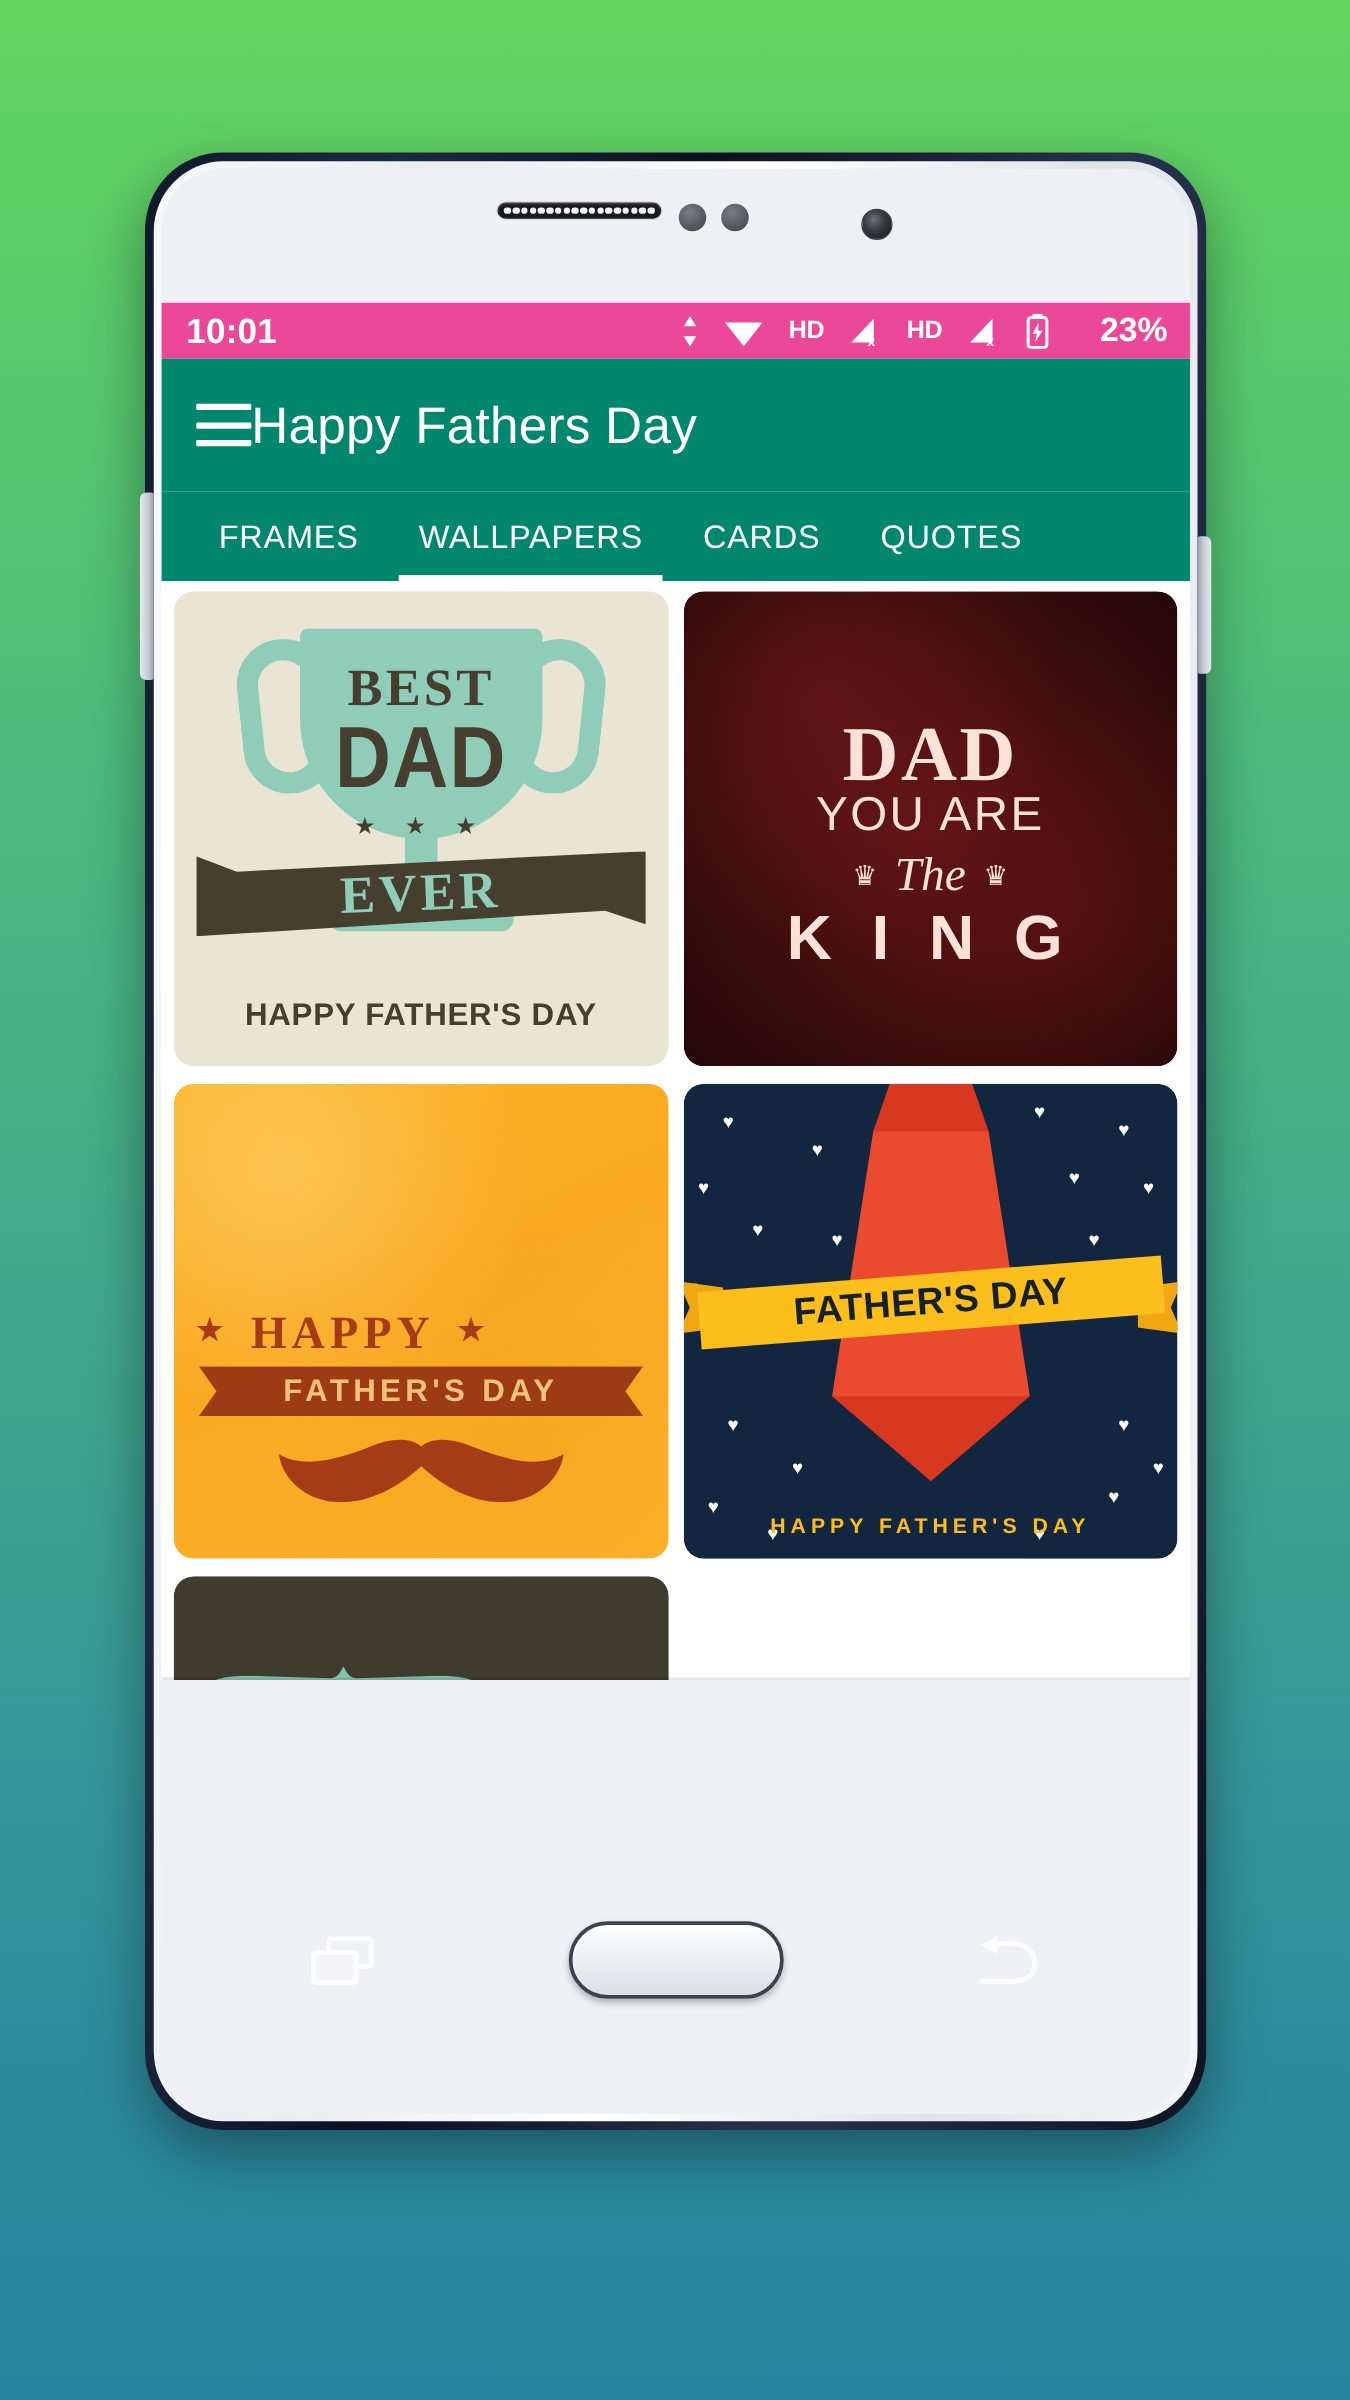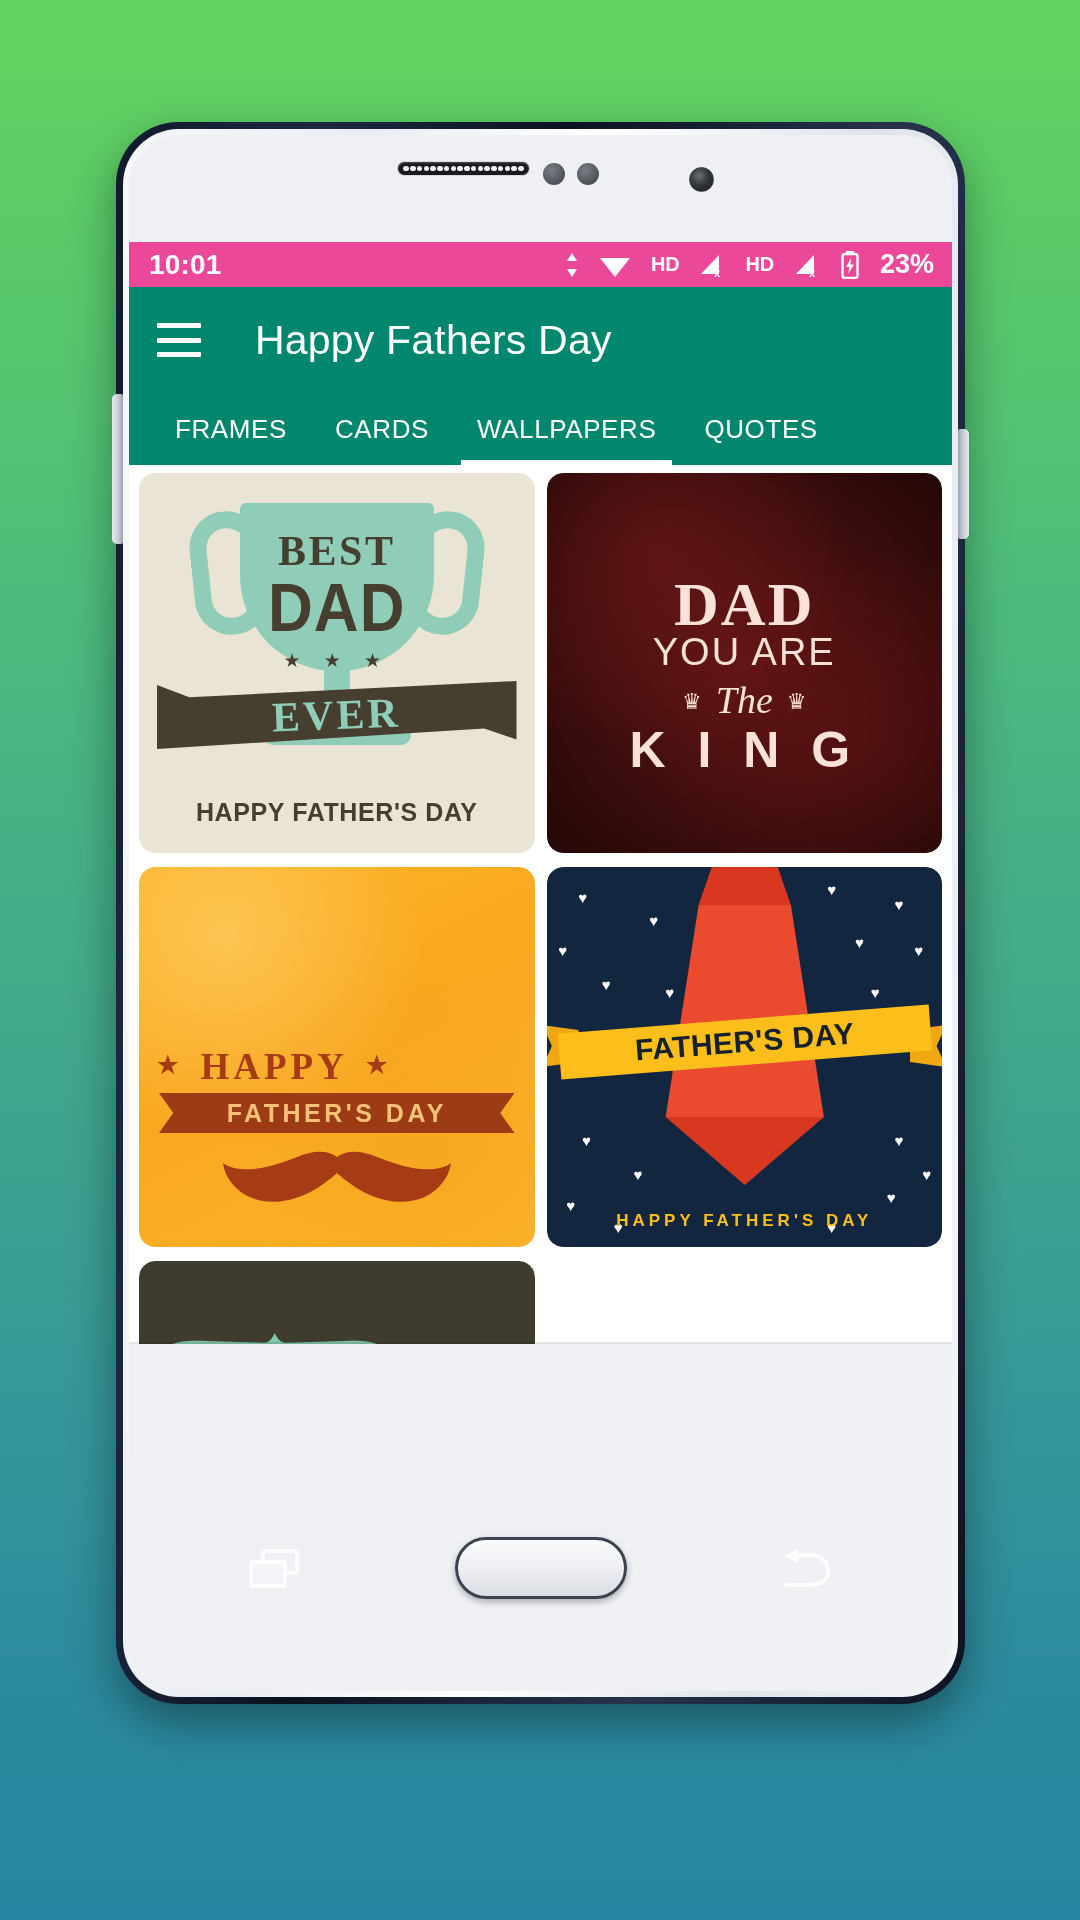--- a/index.html
+++ b/index.html
@@ -149,21 +149,21 @@
     font-weight: bold;
     letter-spacing: .2px;
   }
   .status-icons {
     display: flex;
     align-items: center;
     gap: 20px;
   }
   .si { display: flex; align-items: center; }
   .hd-label { font-size: 20px; font-weight: 600; letter-spacing: -.2px; }
-  .batt-pct { font-size: 27px; font-weight: bold; margin-left: 0; }
+  .batt-pct { font-size: 27px; font-weight: bold; margin-left: 20px; }
 
   
   .toolbar {
     height: 106px;
     background: #00876d;
     display: flex;
     align-items: center;
     padding-left: 28px;
   }
   .hamburger {
@@ -174,21 +174,20 @@
     justify-content: space-between;
     cursor: pointer;
   }
   .hamburger span {
     display: block;
     height: 5px;
     background: #ffffff;
     border-radius: 1px;
   }
   .toolbar-title {
-    margin-left: 54px;
     color: #ffffff;
     font-size: 41px;
     font-weight: 500;
     letter-spacing: .2px;
   }
 
   
   .tabs {
     height: 72px;
     background: #00876d;
@@ -570,22 +569,22 @@
           <div class="hamburger">
             <span></span>
               <span></span>
               <span></span>
           </div>
           <div class="toolbar-title">Happy Fathers Day</div>
         </div>
 
         <div class="tabs">
           <div class="tab">FRAMES</div>
+          <div class="tab active">WALLPAPERS</div>
           <div class="tab">CARDS</div>
-          <div class="tab active">WALLPAPERS</div>
           <div class="tab">QUOTES</div>
         </div>
 
         <div class="grid">
 
           <div class="cell">
             <div class="wp wp1">
               <div class="trophy">
                 <div class="handle l"></div>
                 <div class="handle r"></div>

